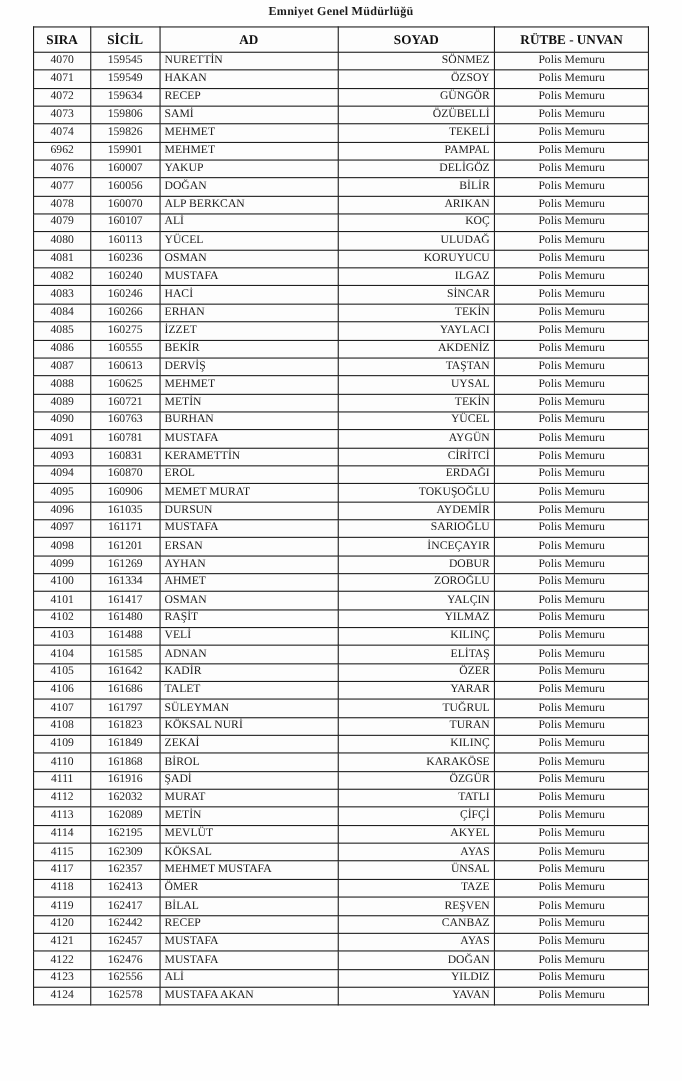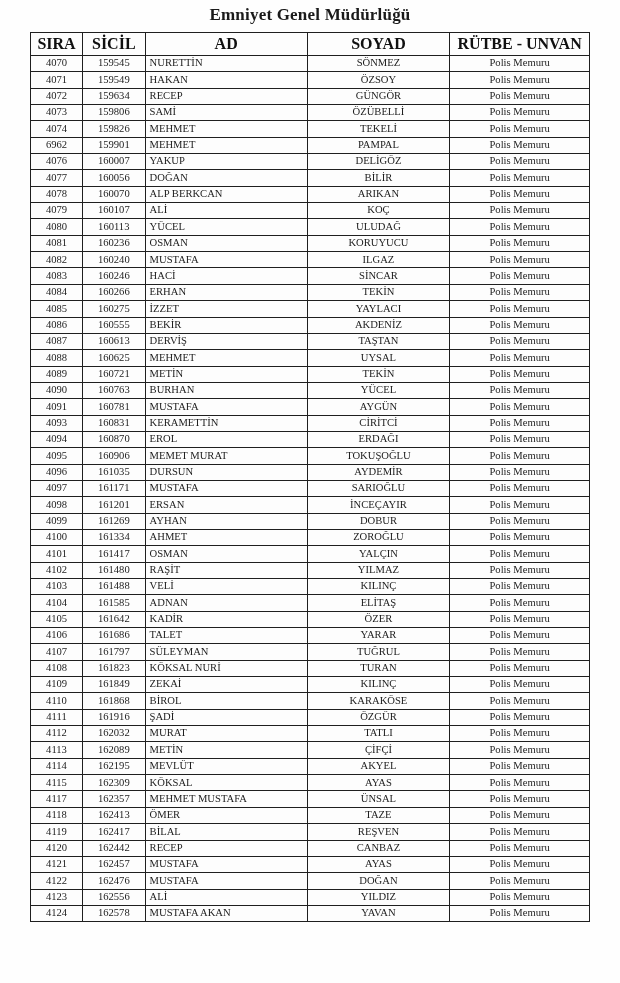--- a/index.html
+++ b/index.html
@@ -15,21 +15,21 @@
   .page {
     position: relative;
     width: 620px;
     height: 983px;
     overflow: hidden;
     background: #fefefe;
   }
   .doc-title {
     text-align: center;
     font-weight: bold;
-    font-size: 17px;
+    font-size: 11px;
     padding-top: 5px;
     letter-spacing: 0.2px;
     color: #1a1a1a;
   }
   table.roster {
     border-collapse: collapse;
     table-layout: fixed;
     width: 560px;
     margin: 7px auto 0 auto;
     background: #fdfdfd;
@@ -39,34 +39,34 @@
     border: 1.6px solid #1f1f1f;
     box-sizing: border-box;
     overflow: hidden;
     white-space: nowrap;
     font-size: 10.6px;
     line-height: 1;
     padding: 1px 4px;
   }
   table.roster th {
     height: 23px;
-    font-size: 16px;
+    font-size: 12px;
     font-weight: bold;
     text-align: center;
     padding: 2px 2px;
     color: #101010;
   }
   table.roster td {
     height: 16.35px;
     color: #1c1c1c;
   }
   td.c-sira  { text-align: center; font-size: 10.8px; }
   td.c-sicil { text-align: center; font-size: 10.8px; }
   td.c-ad    { text-align: left; }
-  td.c-soyad { text-align: center; }
+  td.c-soyad { text-align: right; }
   td.c-rutbe { text-align: center; font-size: 10.4px; }
 </style>
 </head>
 <body>
 
 <div class="page">
   <div class="doc-title">Emniyet Genel Müdürlüğü</div>
 
   <table class="roster">
     <colgroup>

